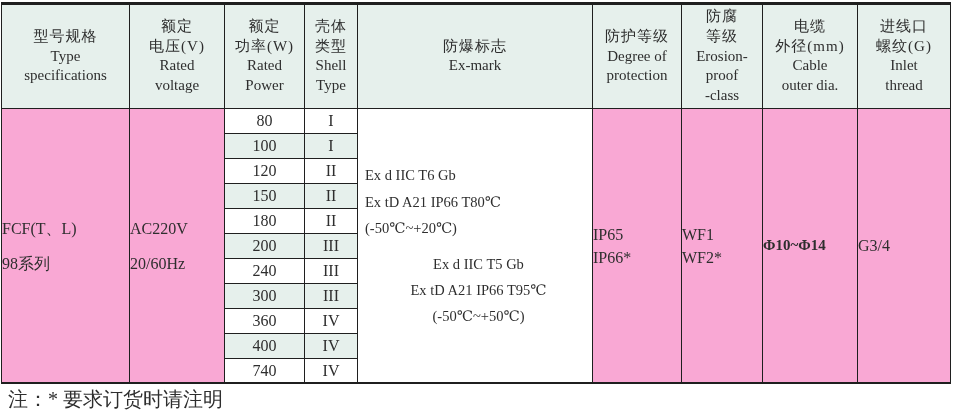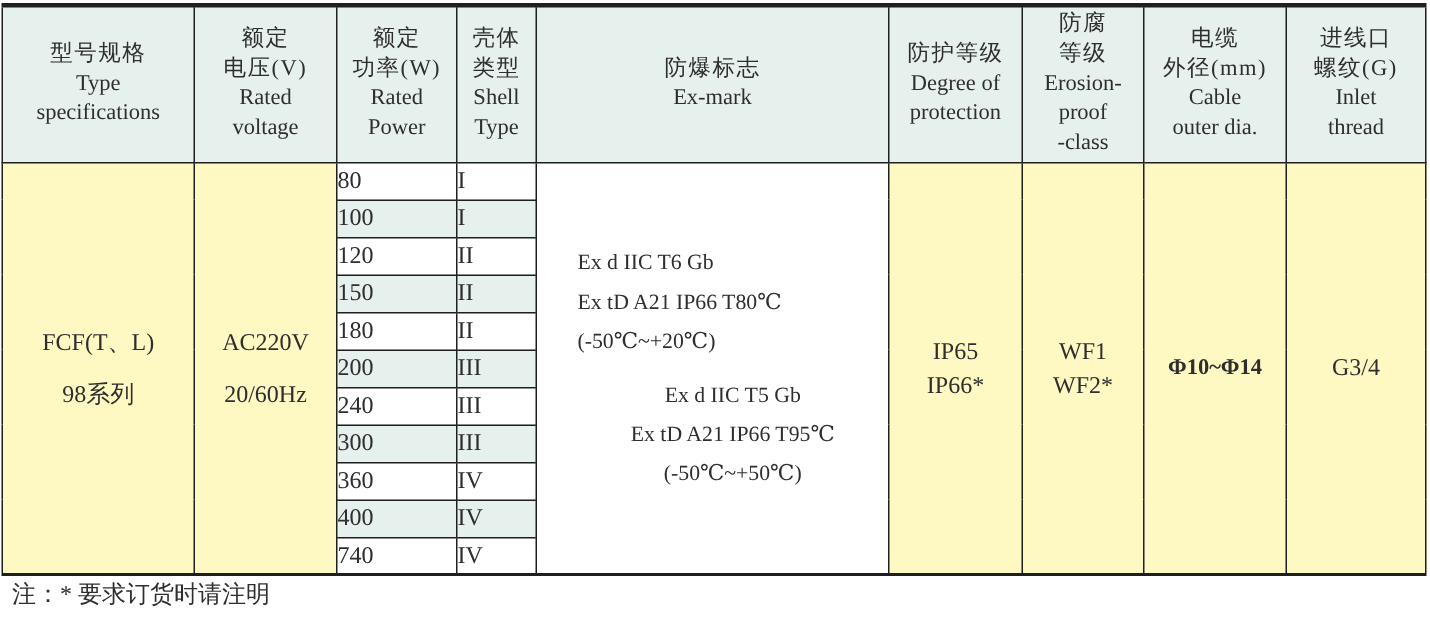--- a/index.html
+++ b/index.html
@@ -40,36 +40,36 @@
     font-weight:normal;
     font-size:15px;
     line-height:1.32;
     text-align:center;
     padding:2px 1px;
   }
   .zh,.en{white-space:pre-line;}
   .zh{letter-spacing:1px;}
   tbody tr{height:25px;}
   tbody tr:nth-child(even) td{background:var(--row-shade-bg);}
-  td.c{font-size:16px;}
-  td.merged{text-align:center;font-size:16px;background:#fef9c3;}
+  td.c{text-align:center;font-size:16px;}
+  td.merged{text-align:left;font-size:16px;background:#f9a8d4;}
   td.merged .line{line-height:1.45;}
   td.merged .line.gap{margin-bottom:12px;}
   td.exmark{
     text-align:left;
     padding-left:7px;
     font-size:14.5px;
   }
-  .exblock div{line-height:1.8;margin-left:20px;}
+  .exblock div{line-height:1.8;}
   .exblock + .exblock{margin-top:10px;text-align:center;}
   td.cable-cell{font-size:15px;font-weight:bold;}
   .note{
     position:absolute;
     left:8px;top:386px;
-    font-size:16px;
+    font-size:20px;
     display:flex;
     gap:33px;
     white-space:nowrap;
   }
 </style>
 </head>
 <body>
 
 <div class="page">
   <table class="spec-table">

